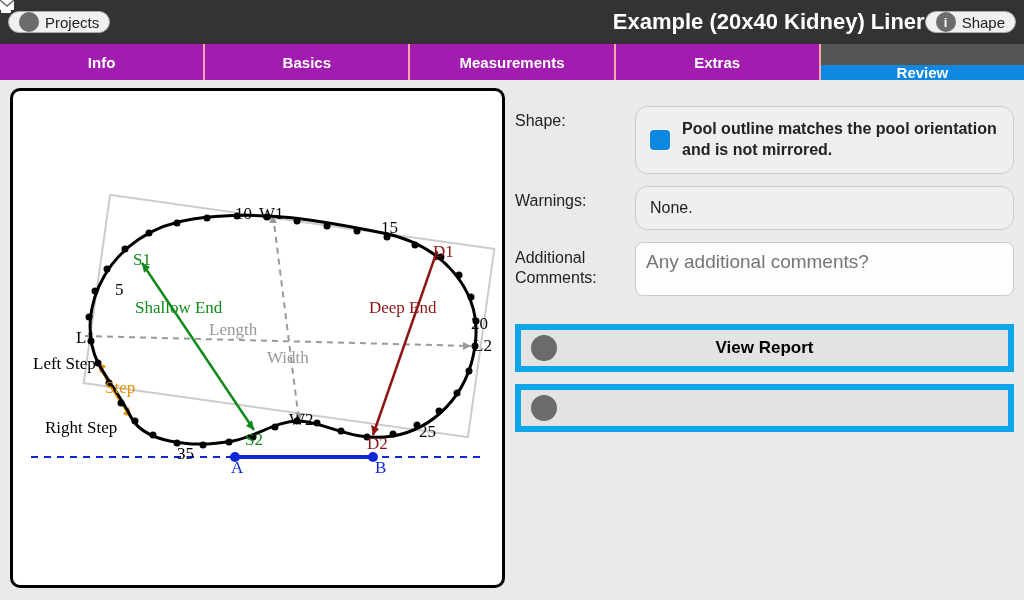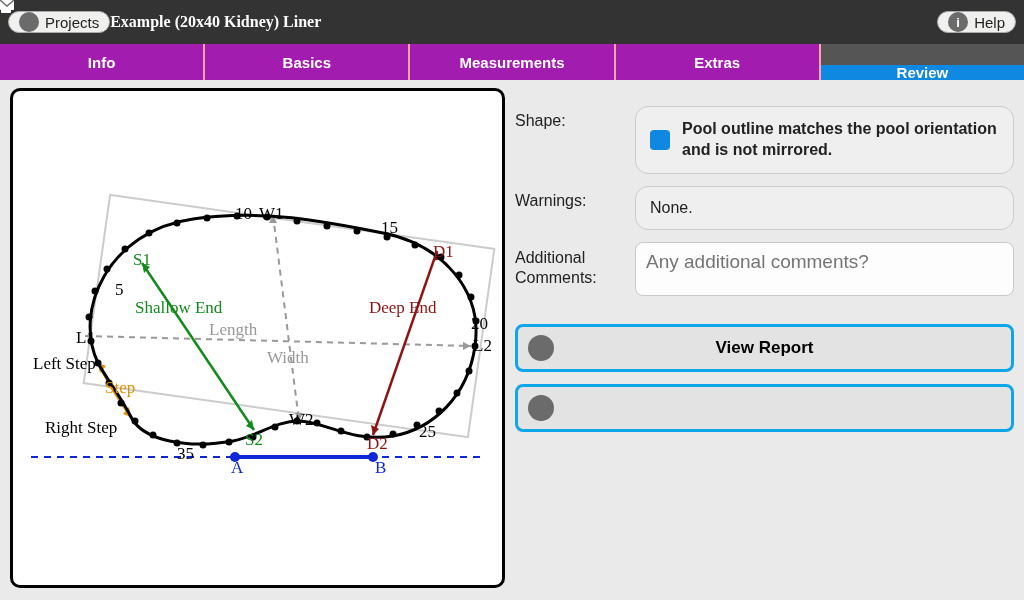--- a/index.html
+++ b/index.html
@@ -1,35 +1,35 @@
 <!DOCTYPE html>
 <html><head>
 <meta charset="utf-8">
 <style>
   * { box-sizing: border-box; margin: 0; padding: 0; }
   html, body { width: 1024px; height: 600px; font-family: Arial, Helvetica, sans-serif; background: #eaeaea; overflow: hidden; }
   .topbar { background: #333; height: 44px; display: flex; align-items: center; padding: 0 8px; color: #fff; }
-  .topbar .title { flex: 1; text-align: left; font-weight: bold; font-size: 16px; font-family: Liberation Serif, serif; }
+  .topbar .title { flex: 1; text-align: right; font-weight: bold; font-size: 22px; }
   .top-btn { background: #f0f0ef; border: 1px solid #aaa; border-radius: 12px; height: 20px; padding: 10px 10px; display: flex; align-items: center; gap: 6px; color: #222; font-size: 15px; cursor: pointer; }
   .top-btn .circle-ic { width: 20px; height: 20px; border-radius: 50%; background: #6b6b6b; display: flex; align-items: center; justify-content: center; color: #fff; font-size: 13px; font-weight: bold; }
   .tabs { display: flex; height: 36px; background: #555; }
   .tab { flex: 1; display: flex; align-items: center; justify-content: center; color: #fff; font-weight: bold; font-size: 15px; border-right: 2px solid #fca5a5; cursor: pointer; background:#a21caf; }
   .tab:last-child { border-right: none; }
   .tab.active { background: #0e88e0; margin-top: 21px; }
   .content { display: flex; padding: 8px 10px; gap: 10px; height: calc(600px - 44px - 36px); }
   .canvas-wrap { width: 495px; height: 500px; background: #fff; border: 3px solid #000; border-radius: 10px; position: relative; }
   .rightpane { flex: 1; display: flex; flex-direction: column; gap: 12px; padding-top: 18px; }
   .row { display: flex; gap: 20px; align-items: flex-start; }
   .row-label { width: 100px; font-size: 16px; color: #222; padding-top: 6px; }
   .box { flex: 1; background: #efefef; border: 1px solid #ccc; border-radius: 13px; padding: 12px 14px; font-size: 16px; display: flex; align-items: center; gap: 12px; color:#222; }
   .box.flat { background: #efefef; }
   .checkbox { width: 20px; height: 20px; border-radius: 4px; background: #0e88e0; display: flex; align-items: center; justify-content: center; color: #fff; font-size: 14px; flex-shrink:0; }
   .txt-bold { font-weight: bold; line-height: 1.3; }
   textarea.comments { flex:1; height: 54px; border: 1px solid #c9c9c9; border-radius: 8px; padding: 8px 10px; font-size: 19px; font-family: inherit; resize: none; background:#fdfdfd; color:#666; }
-  .action-btn { display:flex; align-items:center; background:#e3e3e3; border:3px solid #0ea5e9; border-radius:8px; height:48px; cursor:pointer; }
+  .action-btn { display:flex; align-items:center; background:#e3e3e3; border:6px solid #0ea5e9; border-radius:0; height:48px; cursor:pointer; }
   .action-btn .ic { width:46px; display:flex; align-items:center; justify-content:center; }
   .action-btn .ic .circ { width:26px; height:26px; border-radius:50%; background:#6b6b6b; display:flex; align-items:center; justify-content:center; color:#fff; }
   .action-btn .lbl { flex:1; text-align:center; font-weight:bold; font-size:17px; padding-right:46px; }
   svg { position:absolute; top:0; left:0; }
 </style>
 </head>
 <body>
 
 <div class="topbar">
   <button class="top-btn">
@@ -43,21 +43,21 @@
             <circle cx="2" cy="8" r="1"></circle>
             <rect x="4" y="7" width="7" height="2"></rect>
           </g>
         </svg>
     </span>
     <span>Projects</span>
   </button>
   <div class="title">Example (20x40 Kidney) Liner</div>
   <button class="top-btn">
     <span class="circle-ic">i</span>
-    <span>Help</span>
+    <span>Shape</span>
   </button>
 </div>
 
 <div class="tabs">
   <div class="tab">Info</div>
   <div class="tab">Basics</div>
   <div class="tab">Measurements</div>
   <div class="tab">Extras</div>
   <div class="tab active">Review</div>
 </div>

